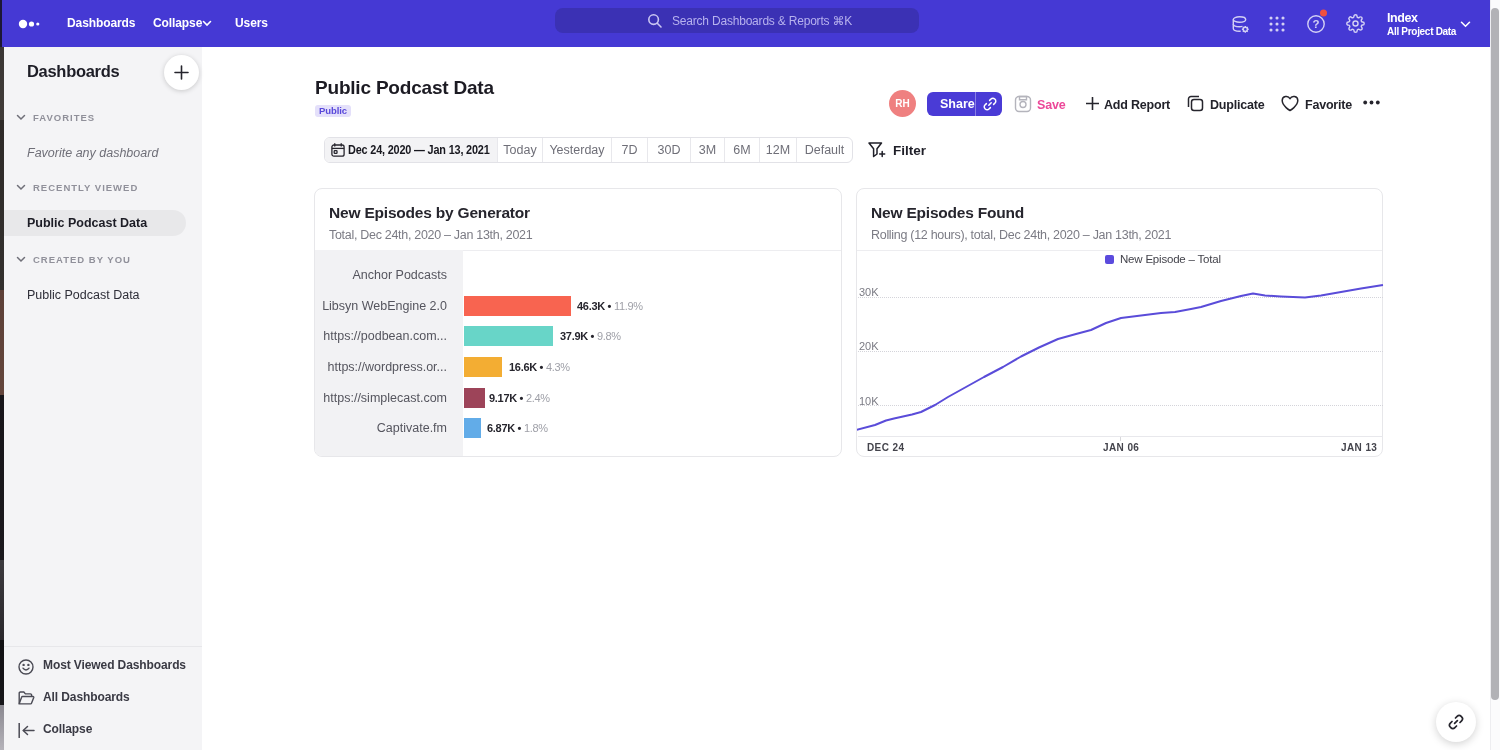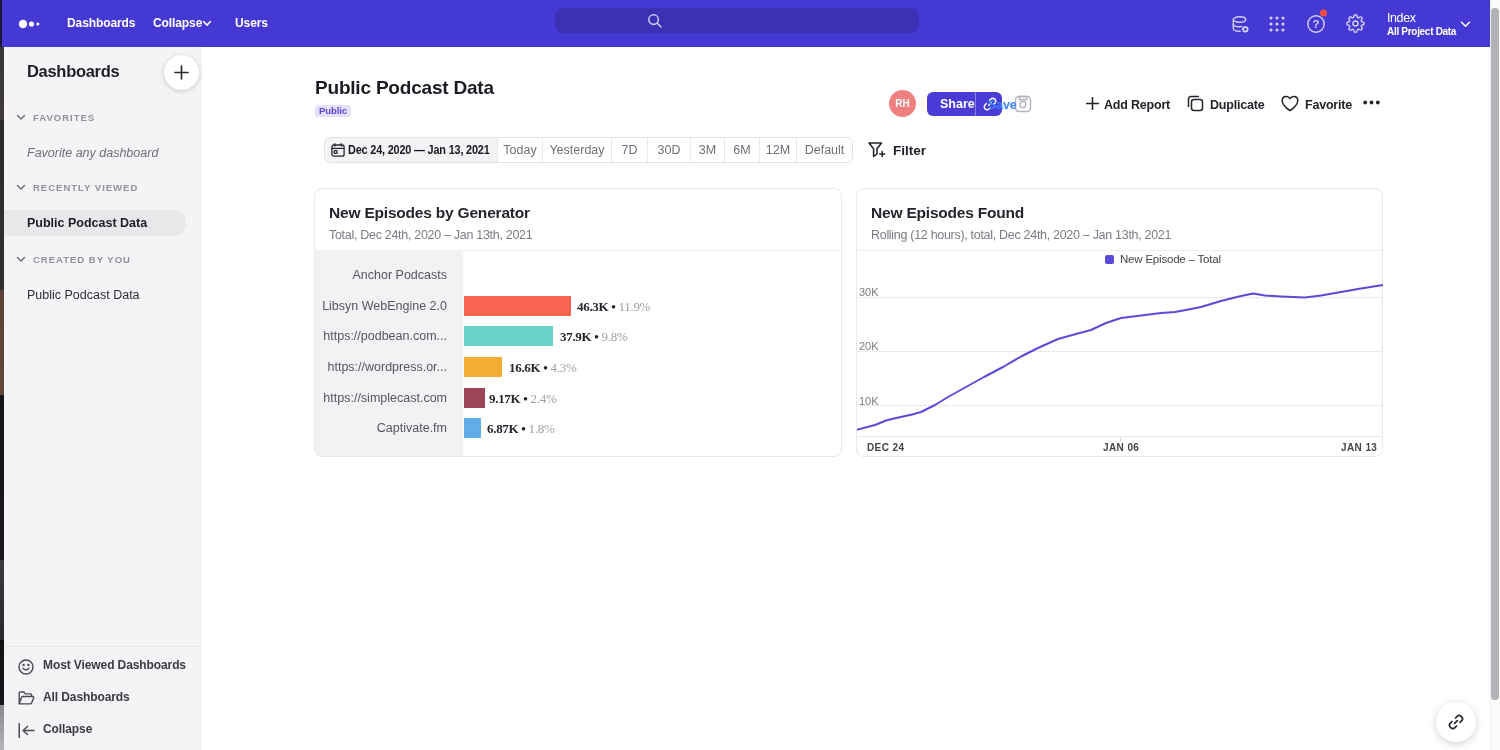--- a/index.html
+++ b/index.html
@@ -23,21 +23,21 @@
   
   #topbar { left:2px; top:0; width:1488px; height:47px; background:#4539D4; }
   .navitem { position:absolute; top:0; height:47px; line-height:47px;
     color:#fff; font-size:12px; font-weight:bold; letter-spacing:-0.1px; }
   #search { position:absolute; left:553px; top:8px; width:364px; height:25px;
     background:#3B31B4; border-radius:8px; }
   #search .ph { position:absolute; left:117px; top:0; height:25px; line-height:26px;
     color:#B7B2EE; font-size:12px; letter-spacing:-0.2px; }
   .tbicon { position:absolute; top:0; }
   #idx { position:absolute; left:1385px; top:11px; color:#fff; }
-  #idx .l1 { font-size:12.5px; font-weight:normal; line-height:14px; letter-spacing:-0.4px; }
+  #idx .l1 { font-size:12.5px; font-weight:bold; line-height:14px; letter-spacing:-0.4px; }
   #idx .l2 { font-size:10px; font-weight:bold; line-height:14px; letter-spacing:-0.3px; }
 
   
   #sbtrack { left:1490px; top:0; width:10px; height:750px; background:#fbfbfc;
     border-left:1px solid #ededf0; }
   #sbthumb { left:1491px; top:8px; width:8px; height:692px; background:#b2b2b6;
     border-radius:4px; }
 
   
   #sidebar { left:4px; top:47px; width:198px; height:703px; background:#f4f4f6; }
@@ -87,22 +87,22 @@
   #card2 { left:856px; width:527px; }
   .ctitle { position:absolute; left:14px; top:15px; font-size:15.5px; font-weight:bold; color:#26252d; letter-spacing:-0.2px; }
   .csub { position:absolute; left:14px; top:39px; font-size:12.5px; color:#7b7b84; letter-spacing:-0.3px; }
 
   
   #lblpanel { position:absolute; left:0; top:61px; width:148px; height:206px;
     background:#f2f2f4; border-radius:0 0 0 7px; }
   .blbl { position:absolute; left:0; width:132px; text-align:right; height:20px; line-height:20px;
     font-size:12.5px; color:#55555e; white-space:nowrap; }
   .bar { position:absolute; left:149px; height:20px; }
-  .bval { position:absolute; height:20px; line-height:21px; font-size:13px; letter-spacing:-0.3px;
-    font-weight:bold; color:#26252d; white-space:nowrap;font-family:Liberation Serif, serif; }
+  .bval { position:absolute; height:20px; line-height:21px; font-size:11px; letter-spacing:-0.3px;
+    font-weight:bold; color:#26252d; white-space:nowrap; }
   .bval .pct { font-weight:normal; color:#9fa0a8; }
   .bval .dot { color:#26252d; font-weight:bold; }
   #b1lbl { position:absolute; right:6px; top:0; height:20px; line-height:21px;
     font-size:12.5px; font-weight:bold; color:#fff; transform:scaleX(0.87); transform-origin:100% 50%; }
 
   
   .grid { position:absolute; left:1px; width:525px; border-top:1px dotted #d4d4da; }
   .ylbl { position:absolute; left:2px; font-size:11px; color:#7b7b84; }
   .xlbl { position:absolute; font-size:10px; font-weight:bold; color:#44444c; letter-spacing:0.4px; white-space:nowrap; }
   #axis { position:absolute; left:1px; top:247px; width:525px; border-top:1px solid #e8e8ec; }
@@ -130,20 +130,21 @@
     <svg class="abs" style="left:200px;top:20px" width="10" height="7" viewBox="0 0 10 7">
       <path d="M1.5 1.5 L5 5 L8.5 1.5" fill="none" stroke="#fff" stroke-width="1.6" stroke-linecap="round"></path>
     </svg>
     <div class="navitem" style="left:233px">Users</div>
 
     <div id="search">
       <svg class="abs" style="left:92px;top:5px" width="16" height="16" viewBox="0 0 16 16">
         <circle cx="6.6" cy="6.6" r="4.8" fill="none" stroke="#cac6f2" stroke-width="1.6"></circle>
         <path d="M10.3 10.3 L14 14" stroke="#cac6f2" stroke-width="1.6" stroke-linecap="round"></path>
       </svg>
+      <div class="ph">Search Dashboards &amp; Reports ⌘K</div>
     </div>
 
     <svg class="tbicon" style="left:1228px;top:14px" width="22" height="22" viewBox="0 0 22 22" fill="none" stroke="#d3d0f4" stroke-width="1.4">
       <ellipse cx="9.5" cy="5.5" rx="6.2" ry="2.7"></ellipse>
       <path d="M3.3 5.5 V14.5 C3.3 16 6 17.2 9.5 17.2 C10 17.2 10.4 17.2 10.8 17.15"></path>
       <path d="M3.3 10 C3.3 11.5 6 12.7 9.5 12.7 C10.6 12.7 11.6 12.6 12.5 12.4"></path>
       <circle cx="15.3" cy="15.3" r="2.1"></circle>
       <path d="M15.3 11.9 v1.3 M15.3 17.4 v1.3 M18.7 15.3 h-1.3 M13.2 15.3 h-1.3 M17.7 12.9 l-0.9 0.9 M13.8 16.8 l-0.9 0.9 M17.7 17.7 l-0.9 -0.9 M13.8 13.8 l-0.9 -0.9"></path>
     </svg>
     <svg class="tbicon" style="left:1267px;top:16px" width="16" height="16" viewBox="0 0 16 16" fill="#d3d0f4">
@@ -238,21 +239,21 @@
       <path d="M6.6 3.4 l1.4 -1.4 a2.6 2.6 0 0 1 3.7 0 l0.3 0.3 a2.6 2.6 0 0 1 0 3.7 l-1.4 1.4"></path>
       <path d="M7.4 10.6 l-1.4 1.4 a2.6 2.6 0 0 1-3.7 0 l-0.3-0.3 a2.6 2.6 0 0 1 0-3.7 l1.4-1.4"></path>
     </svg>
   </div>
 
   <svg class="abs" style="left:1014px;top:95px" width="18" height="18" viewBox="0 0 18 18" fill="none" stroke="#b4b4bc" stroke-width="1.4">
     <rect x="1.5" y="1.5" width="15" height="15" rx="3.5"></rect>
     <circle cx="9" cy="9.5" r="3"></circle>
     <path d="M5.5 1.5 h7 v3.2 h-7 z"></path>
   </svg>
-  <div class="btntxt" style="left:988px;color:#3b82f6">Save</div>
+  <div class="btntxt" style="left:1037px;color:#ec4899">Save</div>
 
   <svg class="abs" style="left:1086px;top:97px" width="13" height="13" viewBox="0 0 13 13">
     <path d="M6.5 0.5 V12.5 M0.5 6.5 H12.5" stroke="#26252d" stroke-width="1.6" stroke-linecap="round"></path>
   </svg>
   <div class="btntxt" style="left:1104px">Add Report</div>
 
   <svg class="abs" style="left:1187px;top:95px" width="17" height="17" viewBox="0 0 17 17" fill="none" stroke="#26252d" stroke-width="1.5">
     <rect x="4.5" y="4.5" width="11" height="11" rx="2.5"></rect>
     <path d="M12 1.5 H4 a2.5 2.5 0 0 0-2.5 2.5 v8"></path>
   </svg>

